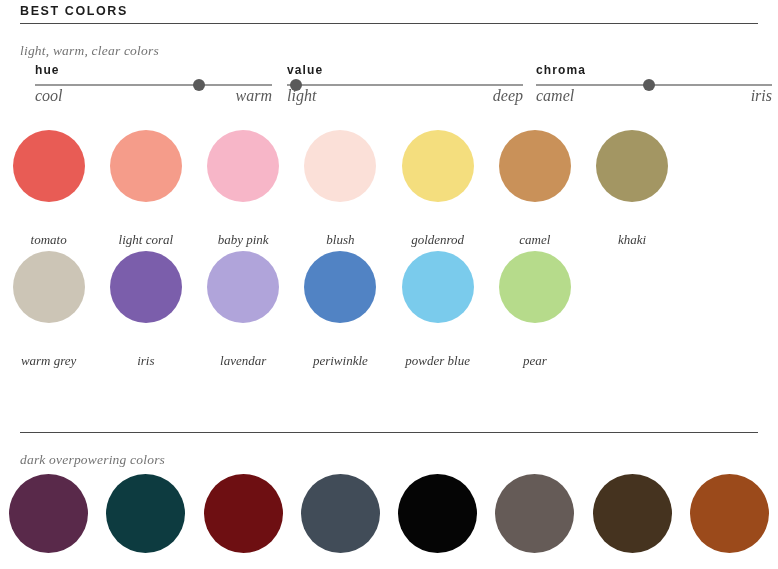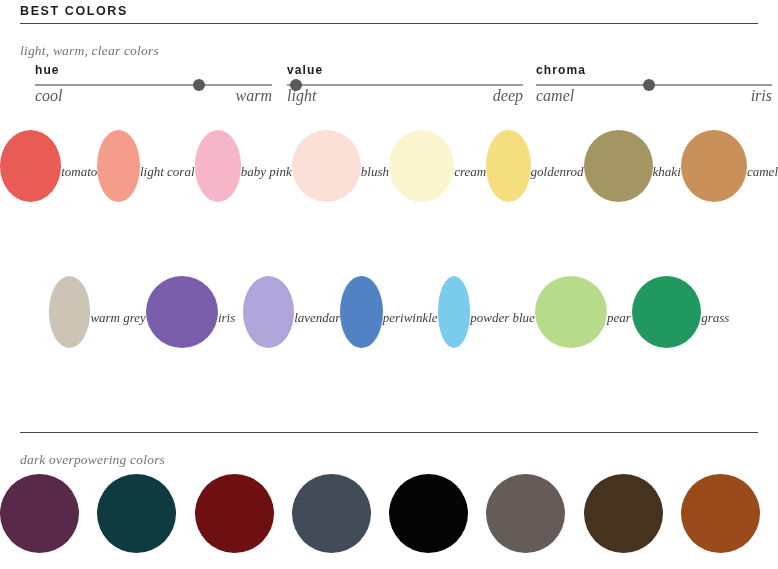--- a/index.html
+++ b/index.html
@@ -115,22 +115,23 @@
   
   .swatch-row {
     position: absolute;
     left: 0;
     width: 778px;
     display: flex;
   }
   .swatch-cell {
     width: 97.25px;
     display: flex;
-    flex-direction: row;
+    flex-direction: column;
     align-items: center;
+    gap: 20px;
   }
   .swatch-dot {
     width: 72px;
     height: 72px;
     border-radius: 50%;
   }
   .swatch-name {
     margin-top: 10px;
     font-family: "Liberation Serif", serif;
     font-style: italic;
@@ -202,37 +203,33 @@
       </div>
       <div class="swatch-cell">
         <div class="swatch-dot" style="background: rgb(247, 182, 200);"></div>
         <div class="swatch-name">baby pink</div>
       </div>
       <div class="swatch-cell">
         <div class="swatch-dot" style="background: rgb(251, 224, 216);"></div>
         <div class="swatch-name">blush</div>
       </div>
       <div class="swatch-cell">
-        <div class="swatch-dot" style="background: rgb(250, 245, 206);"></div>
-        <div class="swatch-name">cream</div>
-      </div>
-      <div class="swatch-cell">
         <div class="swatch-dot" style="background: rgb(244, 222, 126);"></div>
         <div class="swatch-name">goldenrod</div>
       </div>
       <div class="swatch-cell">
+        <div class="swatch-dot" style="background: rgb(201, 145, 89);"></div>
+        <div class="swatch-name">camel</div>
+      </div>
+      <div class="swatch-cell">
         <div class="swatch-dot" style="background: rgb(163, 150, 99);"></div>
         <div class="swatch-name">khaki</div>
       </div>
-      <div class="swatch-cell">
-        <div class="swatch-dot" style="background: rgb(201, 145, 89);"></div>
-        <div class="swatch-name">camel</div>
-      </div>
-    </div>
-  <div class="swatch-row" id="best-row-1" style="top:276px;justify-content:center;">
+    </div>
+  <div class="swatch-row" id="best-row-1" style="top:251px;">
       <div class="swatch-cell">
         <div class="swatch-dot" style="background: rgb(204, 197, 182);"></div>
         <div class="swatch-name">warm grey</div>
       </div>
       <div class="swatch-cell">
         <div class="swatch-dot" style="background: rgb(123, 94, 171);"></div>
         <div class="swatch-name">iris</div>
       </div>
       <div class="swatch-cell">
         <div class="swatch-dot" style="background: rgb(176, 164, 218);"></div>
@@ -242,24 +239,20 @@
         <div class="swatch-dot" style="background: rgb(81, 131, 196);"></div>
         <div class="swatch-name">periwinkle</div>
       </div>
       <div class="swatch-cell">
         <div class="swatch-dot" style="background: rgb(122, 203, 236);"></div>
         <div class="swatch-name">powder blue</div>
       </div>
       <div class="swatch-cell">
         <div class="swatch-dot" style="background: rgb(182, 219, 139);"></div>
         <div class="swatch-name">pear</div>
-      </div>
-      <div class="swatch-cell">
-        <div class="swatch-dot" style="background: rgb(32, 152, 95);"></div>
-        <div class="swatch-name">grass</div>
       </div>
     </div>
 
   <div class="section-head" style="top:427px;">
     <div class="section-rule"></div>
     <div class="section-sub">dark overpowering colors</div>
   </div>
 
   <div class="swatch-row" id="worst-row-0" style="top:474px;">
       <div class="swatch-cell">

